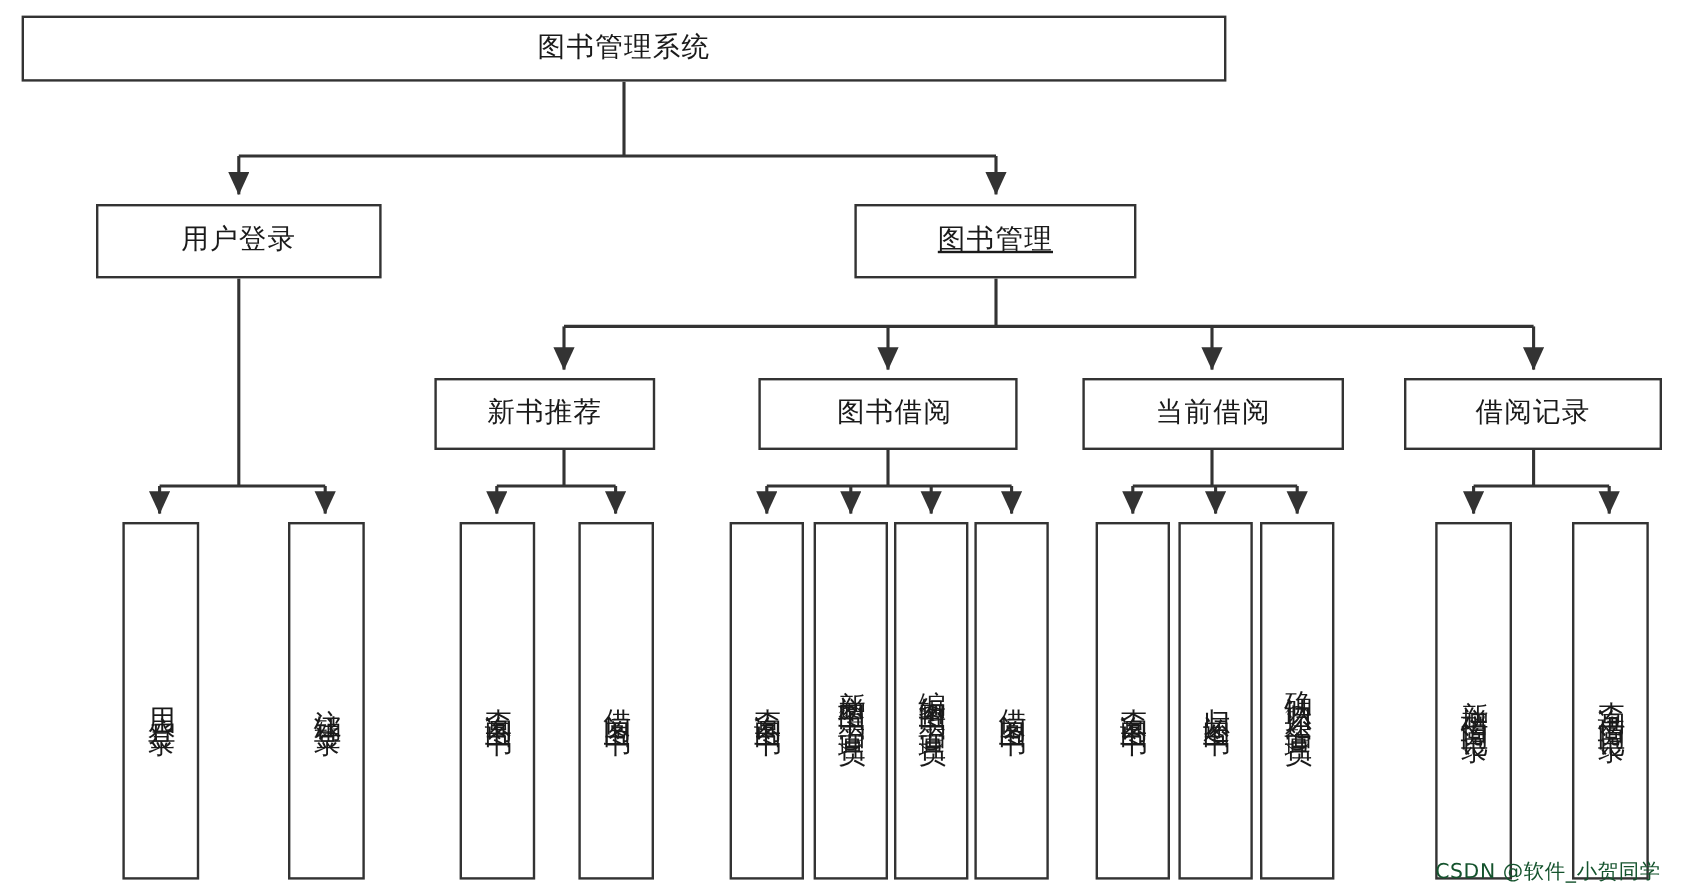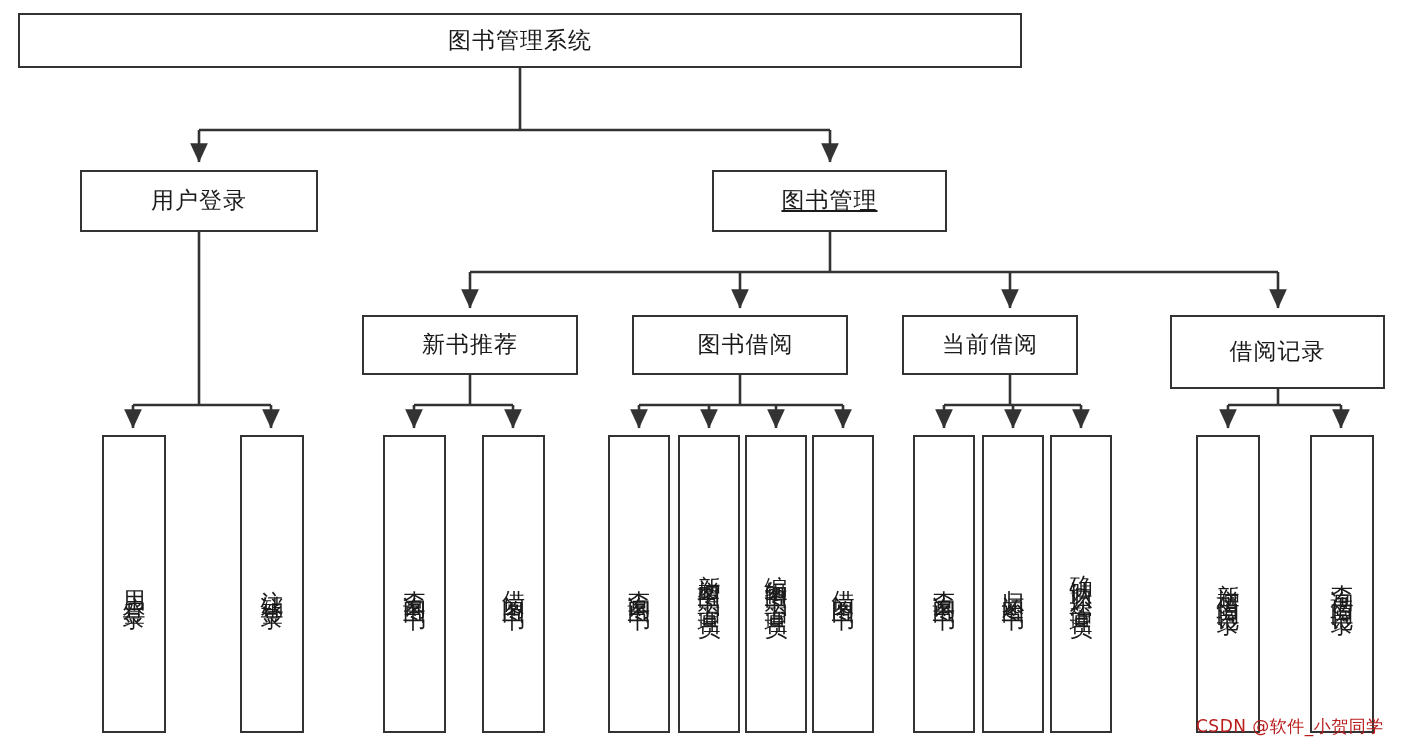--- a/index.html
+++ b/index.html
@@ -51,21 +51,21 @@
   }
   .node.vert .vtxt {
     writing-mode: vertical-rl;
     text-orientation: upright;
     display: block;
     white-space: nowrap;
   }
   .watermark {
     position: absolute;
     font-size: 17px;
-    color: #b91c1c;
+    color: #14532d;
     letter-spacing: 0.5px;
     white-space: nowrap;
     font-family: "DejaVu Sans", "Liberation Sans", sans-serif;
   }
 </style>
 </head>
 <body>
 
 <div id="canvas">
 
@@ -123,30 +123,30 @@
     <span>图书管理系统</span>
   </div>
 
   <div class="node horiz" style="left:80px; top:170px; width:238px; height:62px;">
     <span>用户登录</span>
   </div>
   <div class="node horiz" style="left:712px; top:170px; width:235px; height:62px;text-decoration:underline;">
     <span>图书管理</span>
   </div>
 
-  <div class="node horiz" style="left:362px; top:315px; width:216px; height:60px;">
+  <div class="node horiz" style="left:362px; top:315px; width:184px; height:60px;">
     <span>新书推荐</span>
   </div>
   <div class="node horiz" style="left:632px; top:315px; width:216px; height:60px;padding-left:11px;">
     <span>图书借阅</span>
   </div>
-  <div class="node horiz" style="left:902px; top:315px; width:176px; height:60px;">
+  <div class="node horiz" style="left:902px; top:315px; width:218px; height:60px;">
     <span>当前借阅</span>
   </div>
-  <div class="node horiz" style="left:1170px; top:315px; width:215px; height:74px;">
+  <div class="node horiz" style="left:1170px; top:315px; width:215px; height:60px;">
     <span>借阅记录</span>
   </div>
 
   <div class="node vert" style="left:102px; top:435px; width:64px; height:298px;">
     <span class="vtxt">用户登录</span>
   </div>
   <div class="node vert" style="left:240px; top:435px; width:64px; height:298px;">
     <span class="vtxt">注销登录</span>
   </div>
 

